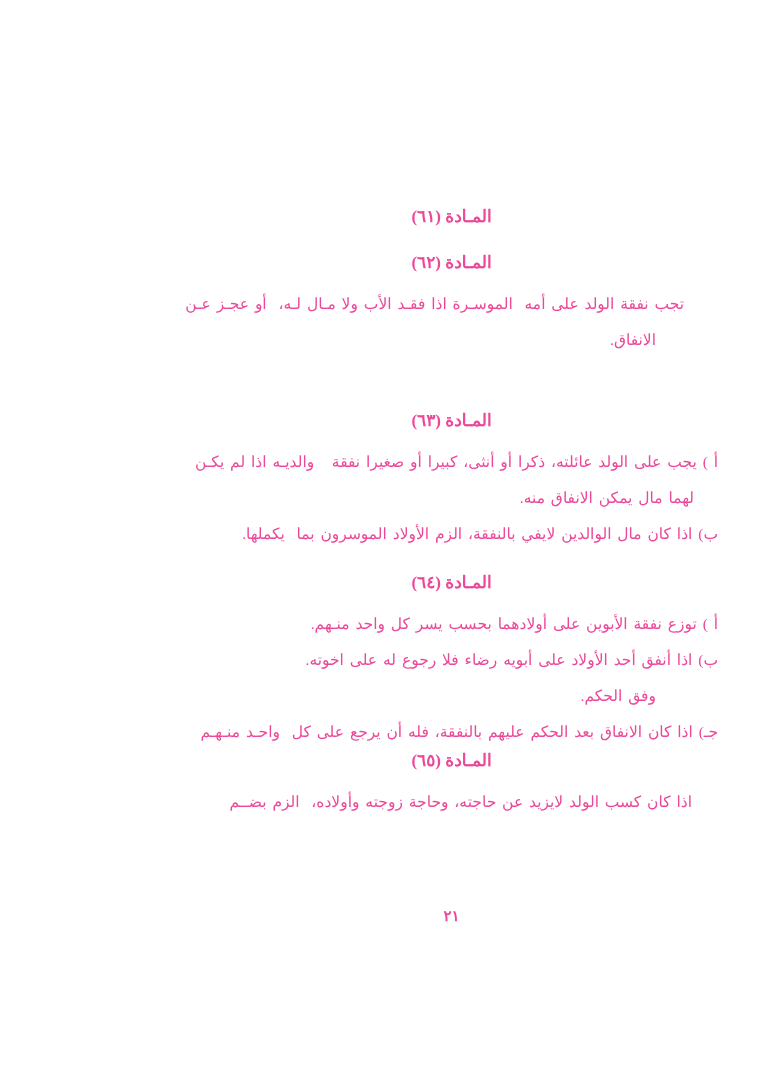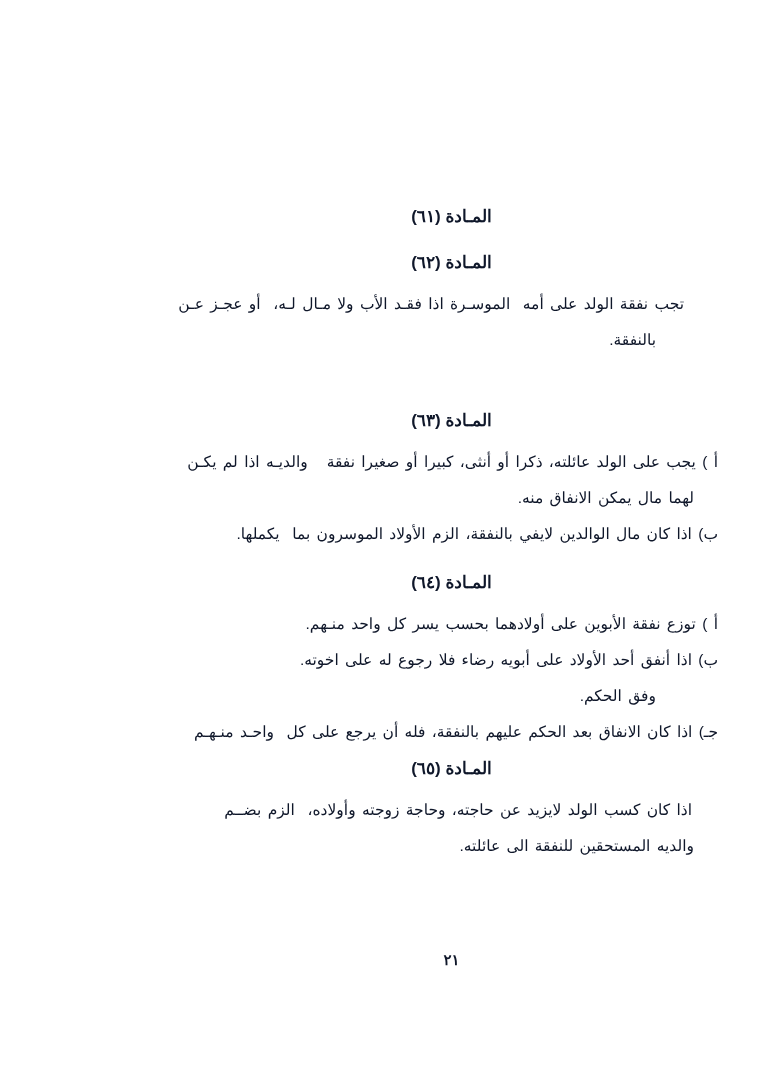--- a/index.html
+++ b/index.html
@@ -5,22 +5,22 @@
   html, body {
     margin: 0;
     padding: 0;
     background: #ffffff;
   }
   .page {
     position: relative;
     width: 768px;
     height: 1085px;
     background: #ffffff;
-    color: #0f172a;
-    font-family: Liberation Sans, sans-serif;
+    color: #ec4899;
+    font-family: Liberation Serif, serif;
     overflow: hidden;
   }
   .content {
     direction: rtl;
     padding: 0 50px 0 95px; 
   }
   .article-title {
     font-size: 17px;
     font-weight: 700;
     line-height: 22px;
@@ -40,21 +40,21 @@
   }
   .ind-sm { padding-right: 12px; }
   .ind-md { padding-right: 24px; }
   .ind-lg { padding-right: 62px; }
   .first-sm { padding-right: 34px; }
   .first-xs { padding-right: 26px; }
   .mt-61 { margin-top: 206px; }
   .mt-62 { margin-top: 24px; }
   .mt-63 { margin-top: 52px; }
   .mt-64 { margin-top: 20px; }
-  .mt-65 { margin-top: 8px; }
+  .mt-65 { margin-top: 0; }
   .page-number {
     margin-top: 86px;
     margin-left: 90px;
     font-size: 15px;
     font-weight: 700;
     line-height: 20px;
     text-align: center;
   }
 </style>
 </head>
@@ -64,21 +64,21 @@
   <div class="content">
 
     <section>
       <div class="article-title mt-61">المـادة (٦١)</div>
     </section>
 
     <section>
       <div class="article-title mt-62">المـادة (٦٢)</div>
       <div class="article-body">
         <div class="line first-sm">تجب نفقة الولد على أمه  الموسـرة اذا فقـد الأب ولا مـال لـه،  أو عجـز عـن</div>
-        <div class="line ind-lg">بالنفقة.</div>
+        <div class="line ind-lg">الانفاق.</div>
       </div>
     </section>
 
     <section>
       <div class="article-title mt-63">المـادة (٦٣)</div>
       <div class="article-body">
         <div class="line">أ ) يجب على الولد عائلته، ذكرا أو أنثى، كبيرا أو صغيرا نفقة   والديـه اذا لم يكـن</div>
         <div class="line ind-md">لهما مال يمكن الانفاق منه.</div>
         <div class="line">ب) اذا كان مال الوالدين لايفي بالنفقة، الزم الأولاد الموسرون بما  يكملها.</div>
       </div>
@@ -91,20 +91,19 @@
         <div class="line">ب) اذا أنفق أحد الأولاد على أبويه رضاء فلا رجوع له على اخوته.</div>
         <div class="line ind-lg">وفق الحكم.</div>
         <div class="line">جـ) اذا كان الانفاق بعد الحكم عليهم بالنفقة، فله أن يرجع على كل  واحـد منـهـم</div>
       </div>
     </section>
 
     <section>
       <div class="article-title mt-65">المـادة (٦٥)</div>
       <div class="article-body">
         <div class="line first-xs">اذا كان كسب الولد لايزيد عن حاجته، وحاجة زوجته وأولاده،  الزم بضــم</div>
-        <div class="line ind-md">والديه المستحقين للنفقة الى عائلته.</div>
       </div>
     </section>
 
     <div class="page-number">٢١</div>
 
   </div>
 </div>
 
 </body></html>

